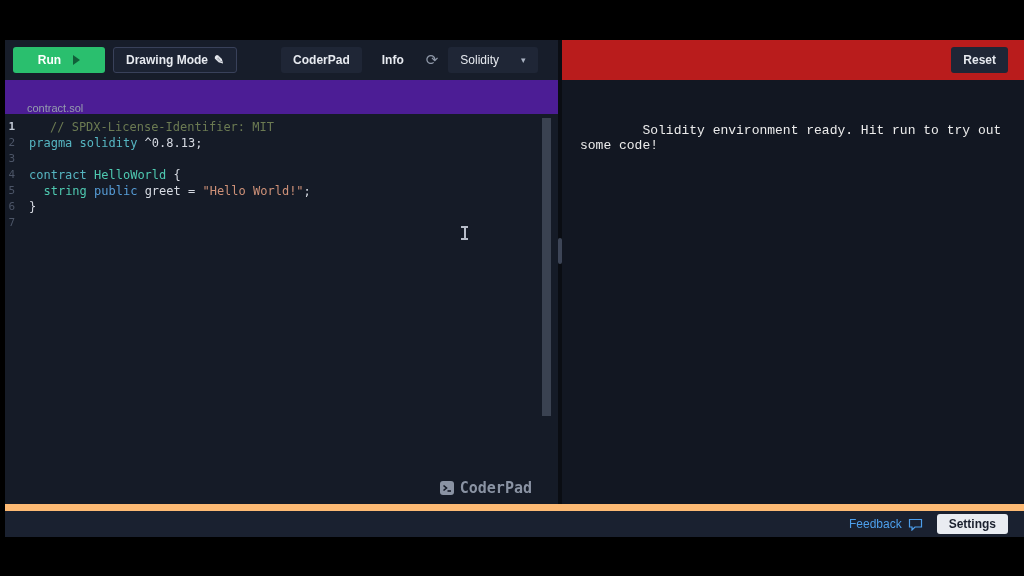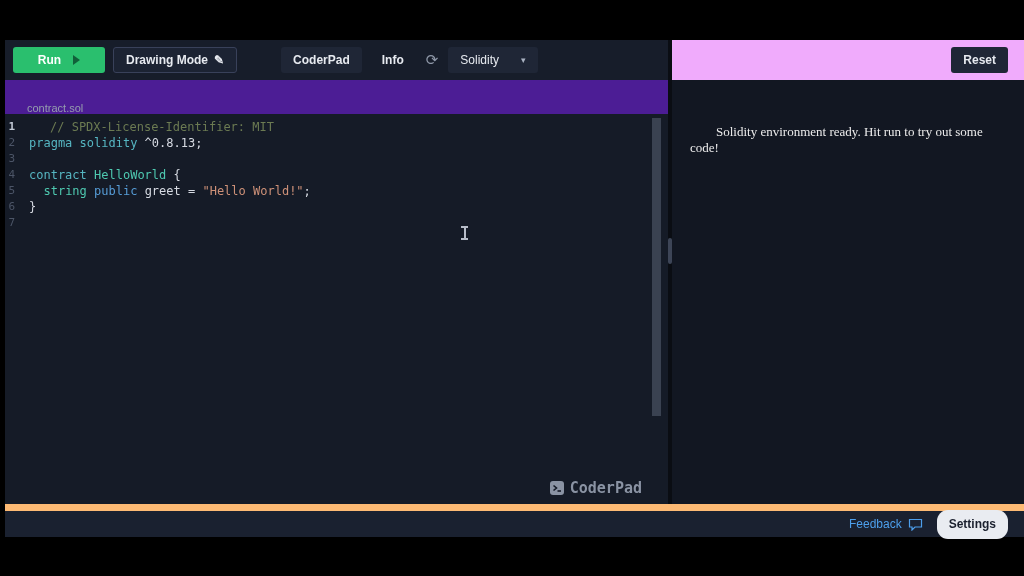--- a/index.html
+++ b/index.html
@@ -12,27 +12,27 @@
     position:relative;
   }
   .app {
     position:absolute; top:40px; left:5px; right:0; bottom:39px;
     display:flex; flex-direction:column;
     background:#151b27;
   }
   .main { flex:1; display:flex; min-height:0; }
 
   
-  .left-pane { width:663px; display:flex; flex-direction:column; background:#151b27; }
+  .left-pane { width:553px; display:flex; flex-direction:column; background:#151b27; }
   .divider { width:4px; background:#0a0d13; position:relative; flex:none; }
   .divider-handle { position:absolute; top:198px; left:0; width:4px; height:26px; background:#3d4557; border-radius:2px; }
   .right-pane { flex:1; display:flex; flex-direction:column; background:#121722; min-width:0; }
 
   .toolbar { height:40px; flex:none; display:flex; align-items:center; gap:8px; padding:0 8px; background:#171d2a; }
-  .right-pane .toolbar { justify-content:flex-end; padding:0 16px; background:#f0abfc; }
+  .right-pane .toolbar { justify-content:flex-end; padding:0 16px; background:#b91c1c; }
 
   .btn {
     height:26px; display:inline-flex; align-items:center; gap:6px;
     padding:0 12px; border-radius:3px;
     font-family:"Liberation Sans", sans-serif;
     font-size:12px; font-weight:700; color:#e7eaf0;
     background:#232a3c; border:none; cursor:pointer; white-space:nowrap;
   }
   .btn-run { background:var(--run-green,#2abf6e); color:#ffffff; width:92px; justify-content:center; }
   .play-icon { width:0; height:0; border-left:7px solid #11603a; border-top:5px solid transparent; border-bottom:5px solid transparent; margin-left:6px; }
@@ -65,29 +65,29 @@
 
   .watermark { position:absolute; right:26px; bottom:8px; display:flex; align-items:center; gap:5px;
     color:#8a93a3; font-weight:700; font-size:15px; }
 
   .cursor-ibeam { position:absolute; left:455px; top:112px; width:9px; height:14px; pointer-events:none; }
   .cursor-ibeam::before { content:""; position:absolute; left:4px; top:1px; bottom:1px; width:2px; background:#b7bdc9; }
   .cursor-ibeam::after { content:""; position:absolute; left:1px; top:0; width:7px; height:2px; background:#b7bdc9;
     box-shadow:0 12px 0 #b7bdc9; }
 
   
-  .console { flex:1; padding:28px 18px; font-family:Liberation Serif, serif;
+  .console { flex:1; padding:28px 18px; font-family:Liberation Mono, monospace;
     font-size:13px; color:#ececec; white-space:pre-wrap; }
 
   
   .footer { height:33px; flex:none; display:flex; align-items:center; justify-content:flex-end;
     gap:14px; padding:0 16px; background:#1a2130; border-top:7px solid #fdba74; }
   .feedback { display:flex; align-items:center; gap:6px; color:var(--feedback-blue,#4d9fec);
     font-size:12px; cursor:pointer; }
-  .btn-settings { background:#e9ecf1; color:#1a202e; height:29px; padding:0 12px; border-radius:11px;
+  .btn-settings { background:#e9ecf1; color:#1a202e; height:20px; padding:0 12px; border-radius:3px;
     font-size:12px; font-weight:700; }
 </style>
 </head>
 <body>
 
 <div class="app">
   <div class="main">
 
     <div class="left-pane">
       <div class="toolbar">

